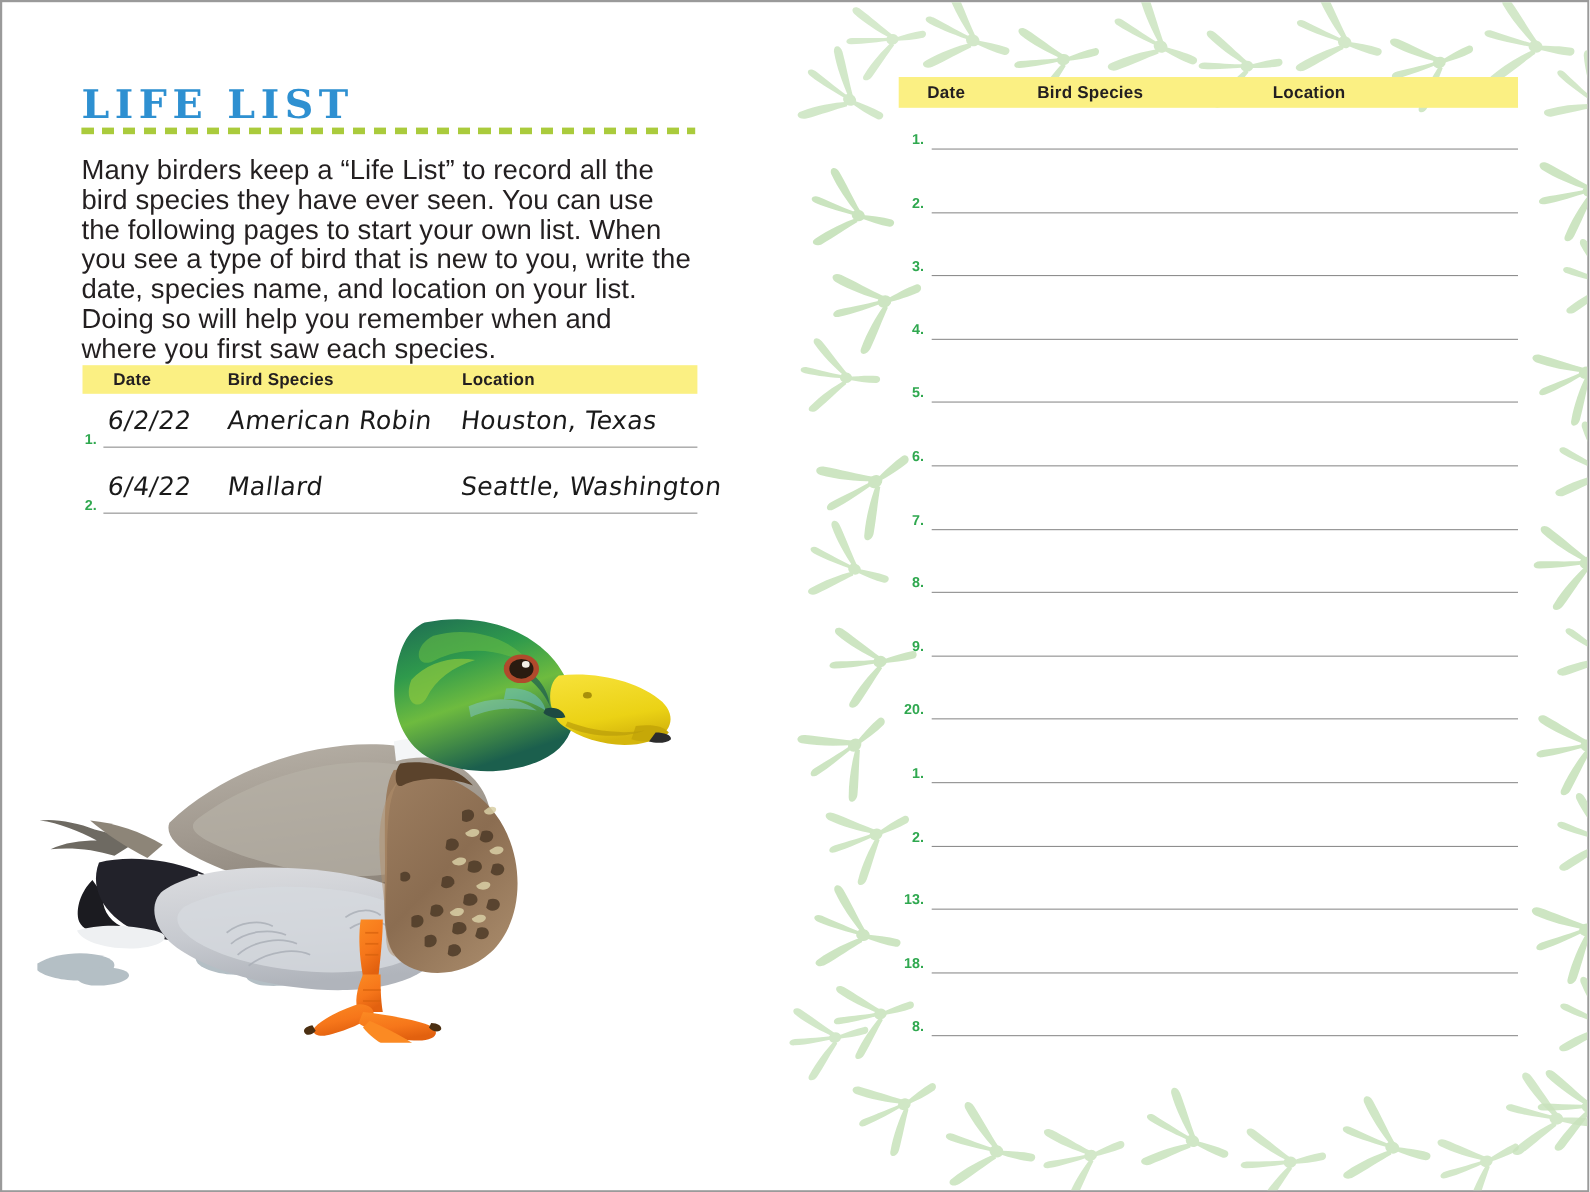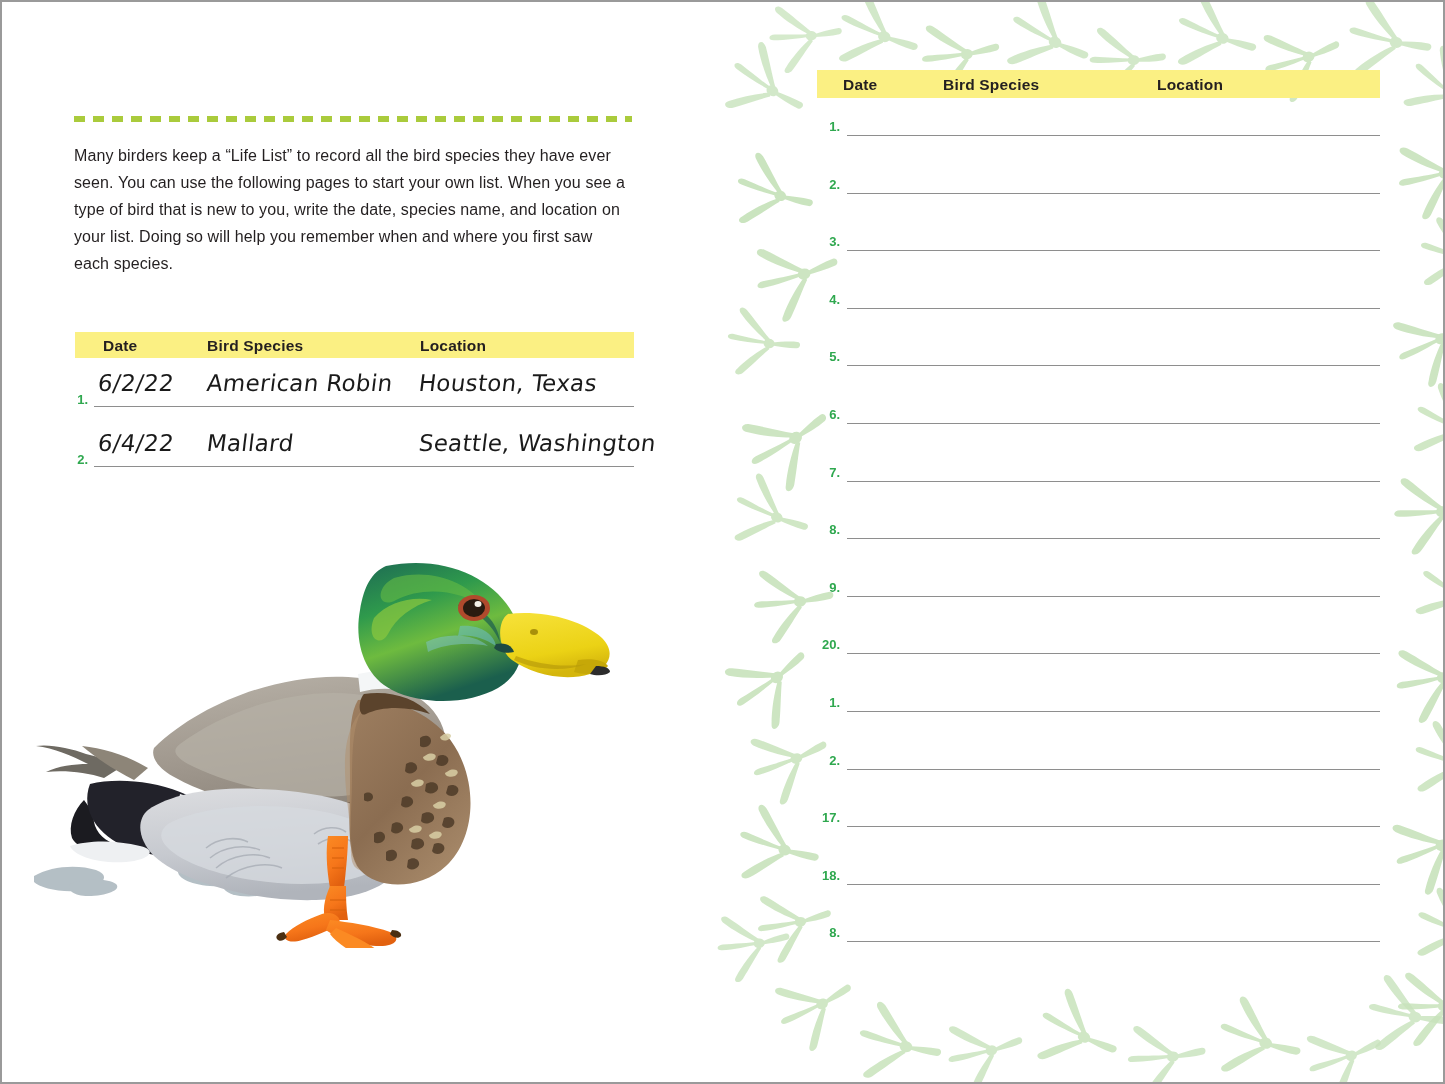--- a/index.html
+++ b/index.html
@@ -60,21 +60,21 @@
     height: 6px;
     background-image: repeating-linear-gradient(to right,
         #aacb3c 0px, #aacb3c 11px,
         rgba(0,0,0,0) 11px, rgba(0,0,0,0) 19px);
   }
   #intro-text {
     position: absolute;
     left: 72px;
     top: 140px;
     width: 556px;
-    font-size: 16px;
+    font-size: 25px;
     line-height: 27px;
     color: #231f20;
     letter-spacing: .1px;
   }
 
   
   .hdr-bar {
     position: absolute;
     background: #fbf083;
   }
@@ -572,20 +572,21 @@
             <path d="M58,54 C46,62 32,74 22,86 C16,92 24,96 30,90 C40,80 52,66 60,58 Z"></path>
             <path d="M60,50 C72,48 84,46 94,46 C99,46 99,53 94,54 C84,55 72,54 60,53 Z"></path>
             <ellipse cx="59" cy="51" rx="7" ry="6"></ellipse>
           </g>
         </svg>
       </div>
     </div>
 
   <div id="left-page">
 
+    <div id="page-title">LIFE LIST</div>
     <div id="title-rule"></div>
     <div id="intro-text">Many birders keep a “Life List” to record all the bird species they have ever seen. You can use the following pages to start your own list. When you see a type of bird that is new to you, write the date, species name, and location on your list. Doing so will help you remember when and where you first saw each species.</div>
 
     <div id="left-table">
       <div class="hdr-bar" style="left:73px; top:330px; width:559px; height:26px;"></div>
       <div class="hdr-label" style="left:101px; top:335px;">Date</div>
       <div class="hdr-label" style="left:205px; top:335px;">Bird Species</div>
       <div class="hdr-label" style="left:418px; top:335px;">Location</div>
 
       <div class="row-num" style="left:60px; top:390px; width:26px;">1.</div>
@@ -773,21 +774,21 @@
         <div class="row-num" style="left: 104px; width: 34px; top: 520.2px;">8.</div>
         <div class="row-line" style="left: 145px; top: 536.2px; width: 533px;"></div>
         <div class="row-num" style="left: 104px; width: 34px; top: 577.8px;">9.</div>
         <div class="row-line" style="left: 145px; top: 593.8px; width: 533px;"></div>
         <div class="row-num" style="left: 104px; width: 34px; top: 635.4px;">20.</div>
         <div class="row-line" style="left: 145px; top: 651.4px; width: 533px;"></div>
         <div class="row-num" style="left: 104px; width: 34px; top: 693px;">1.</div>
         <div class="row-line" style="left: 145px; top: 709px; width: 533px;"></div>
         <div class="row-num" style="left: 104px; width: 34px; top: 750.6px;">2.</div>
         <div class="row-line" style="left: 145px; top: 766.6px; width: 533px;"></div>
-        <div class="row-num" style="left: 104px; width: 34px; top: 808.2px;">17.</div>
+        <div class="row-num" style="left: 104px; width: 34px; top: 808.2px;">13.</div>
         <div class="row-line" style="left: 145px; top: 824.2px; width: 533px;"></div>
         <div class="row-num" style="left: 104px; width: 34px; top: 865.8px;">18.</div>
         <div class="row-line" style="left: 145px; top: 881.8px; width: 533px;"></div>
         <div class="row-num" style="left: 104px; width: 34px; top: 923.4px;">8.</div>
         <div class="row-line" style="left: 145px; top: 939.4px; width: 533px;"></div>
       </div>
   </div>
 </div>
 
 </body></html>

